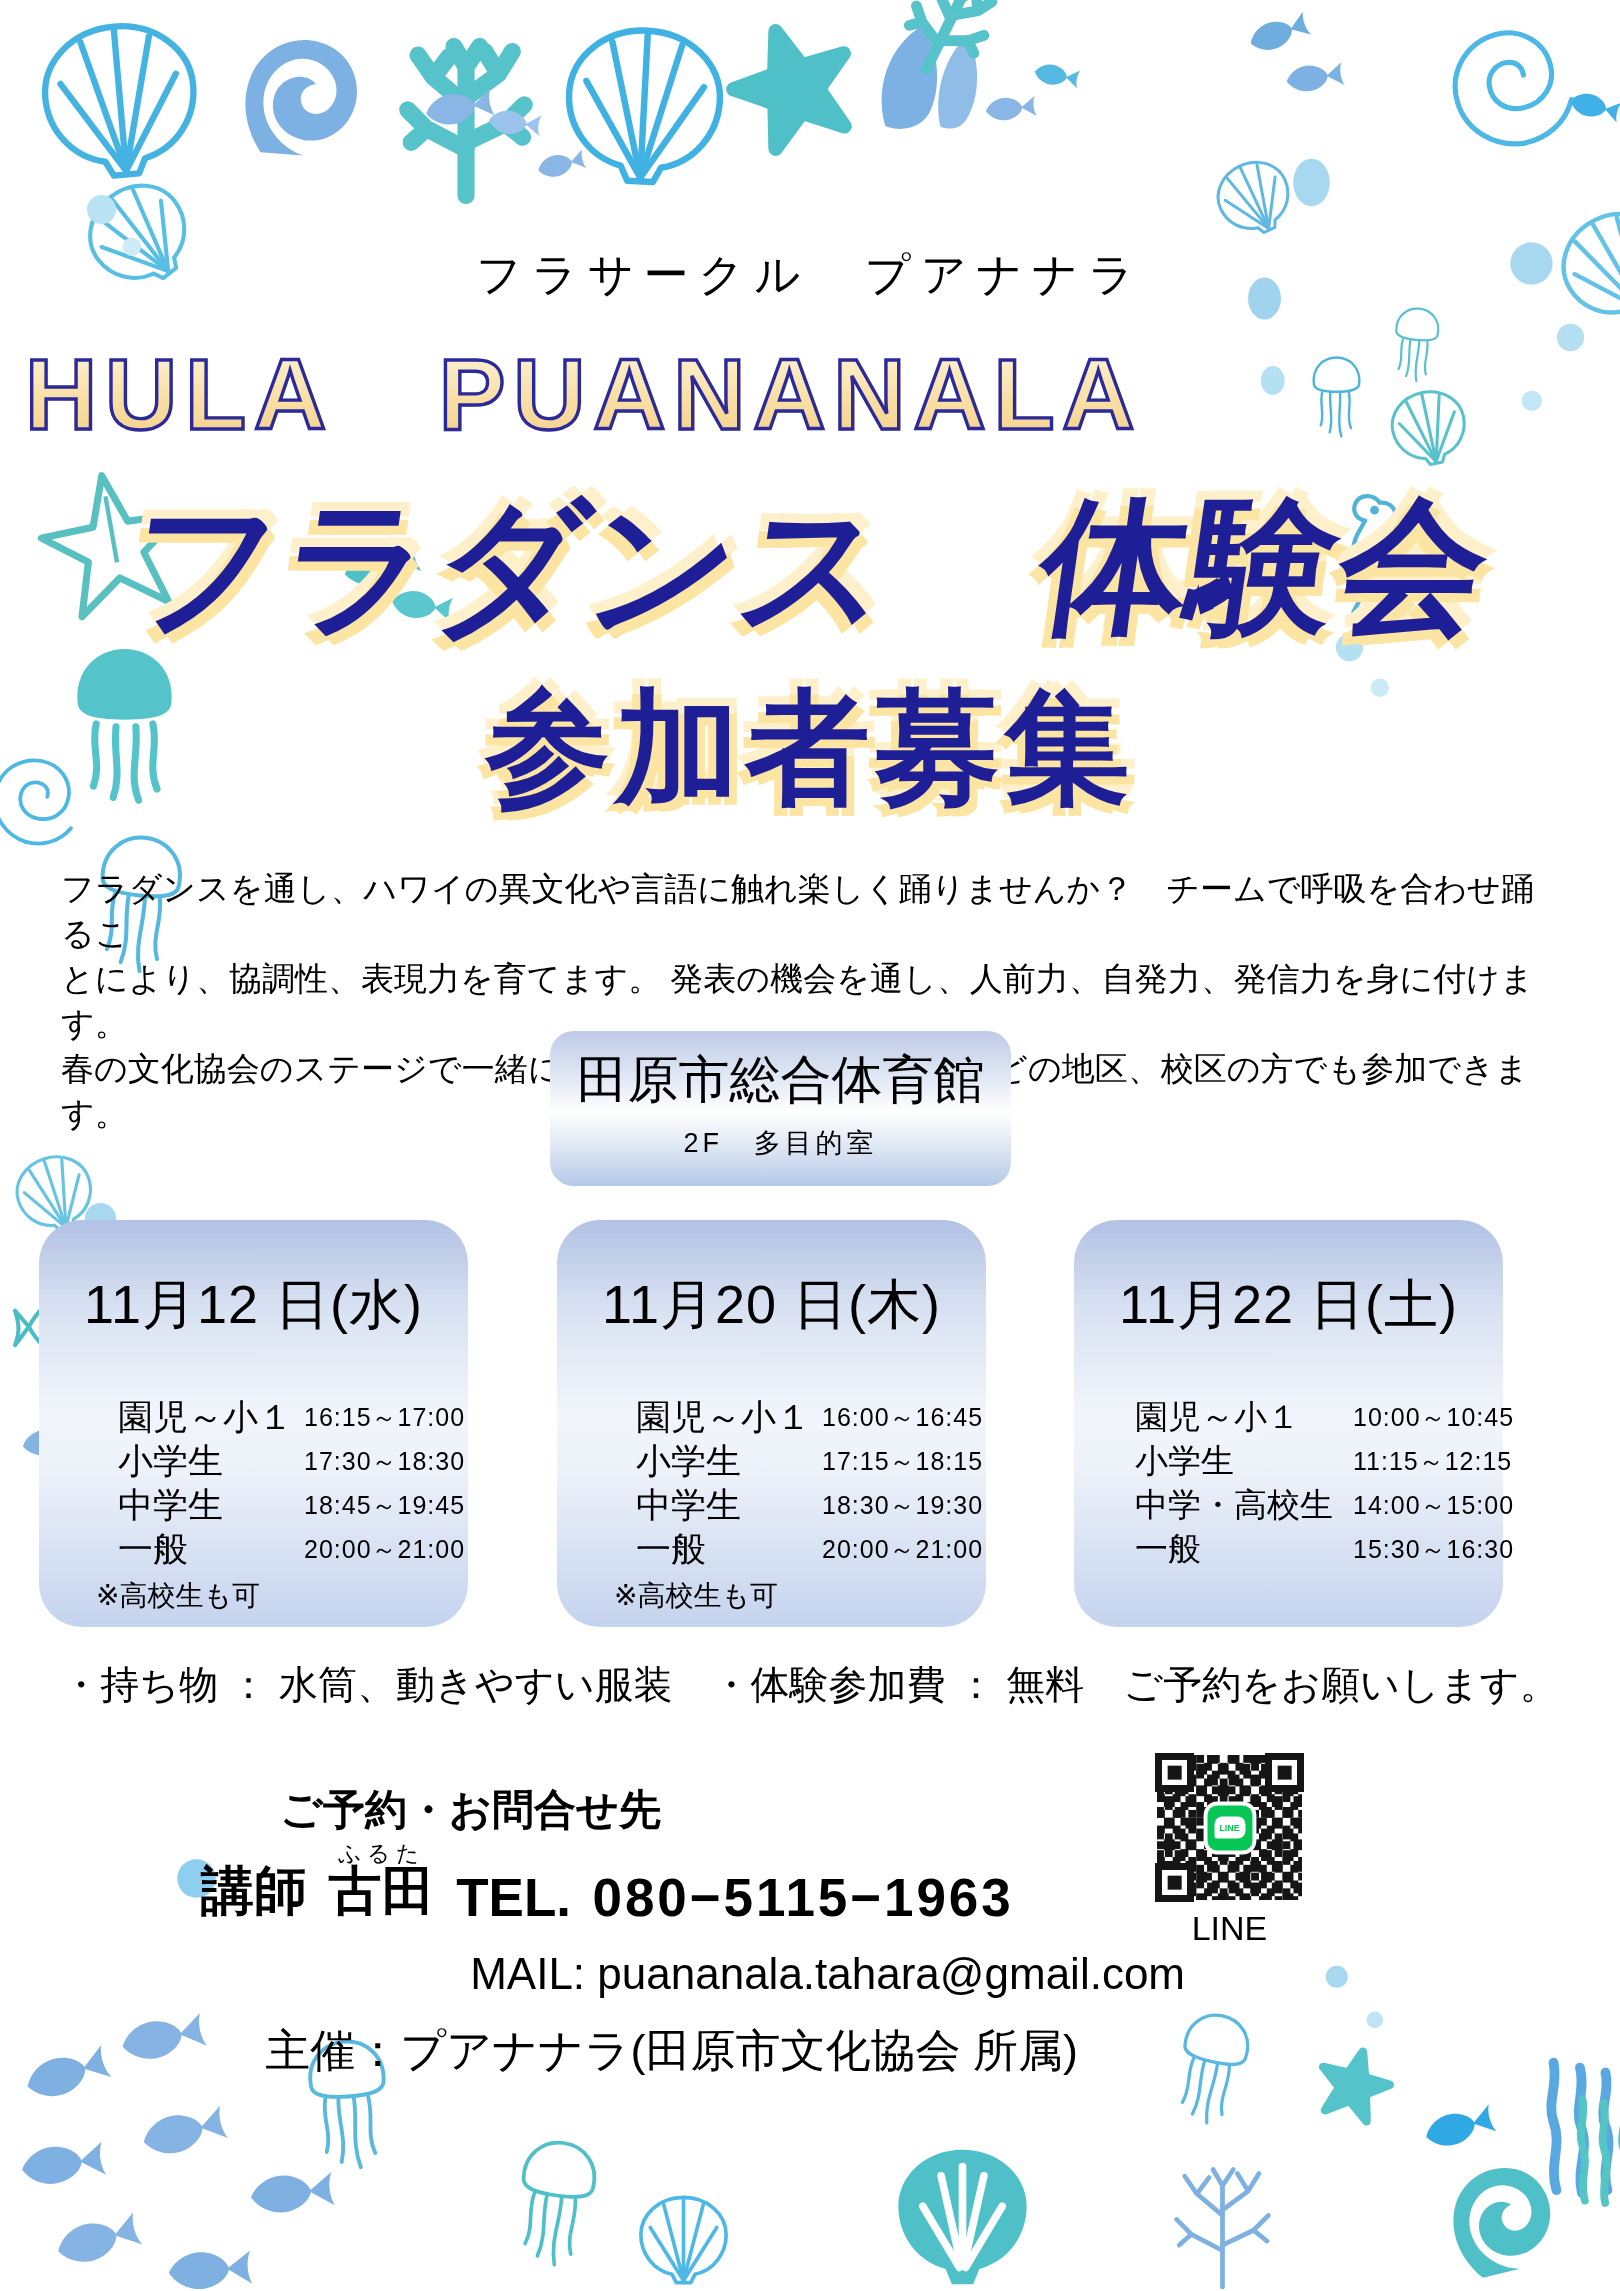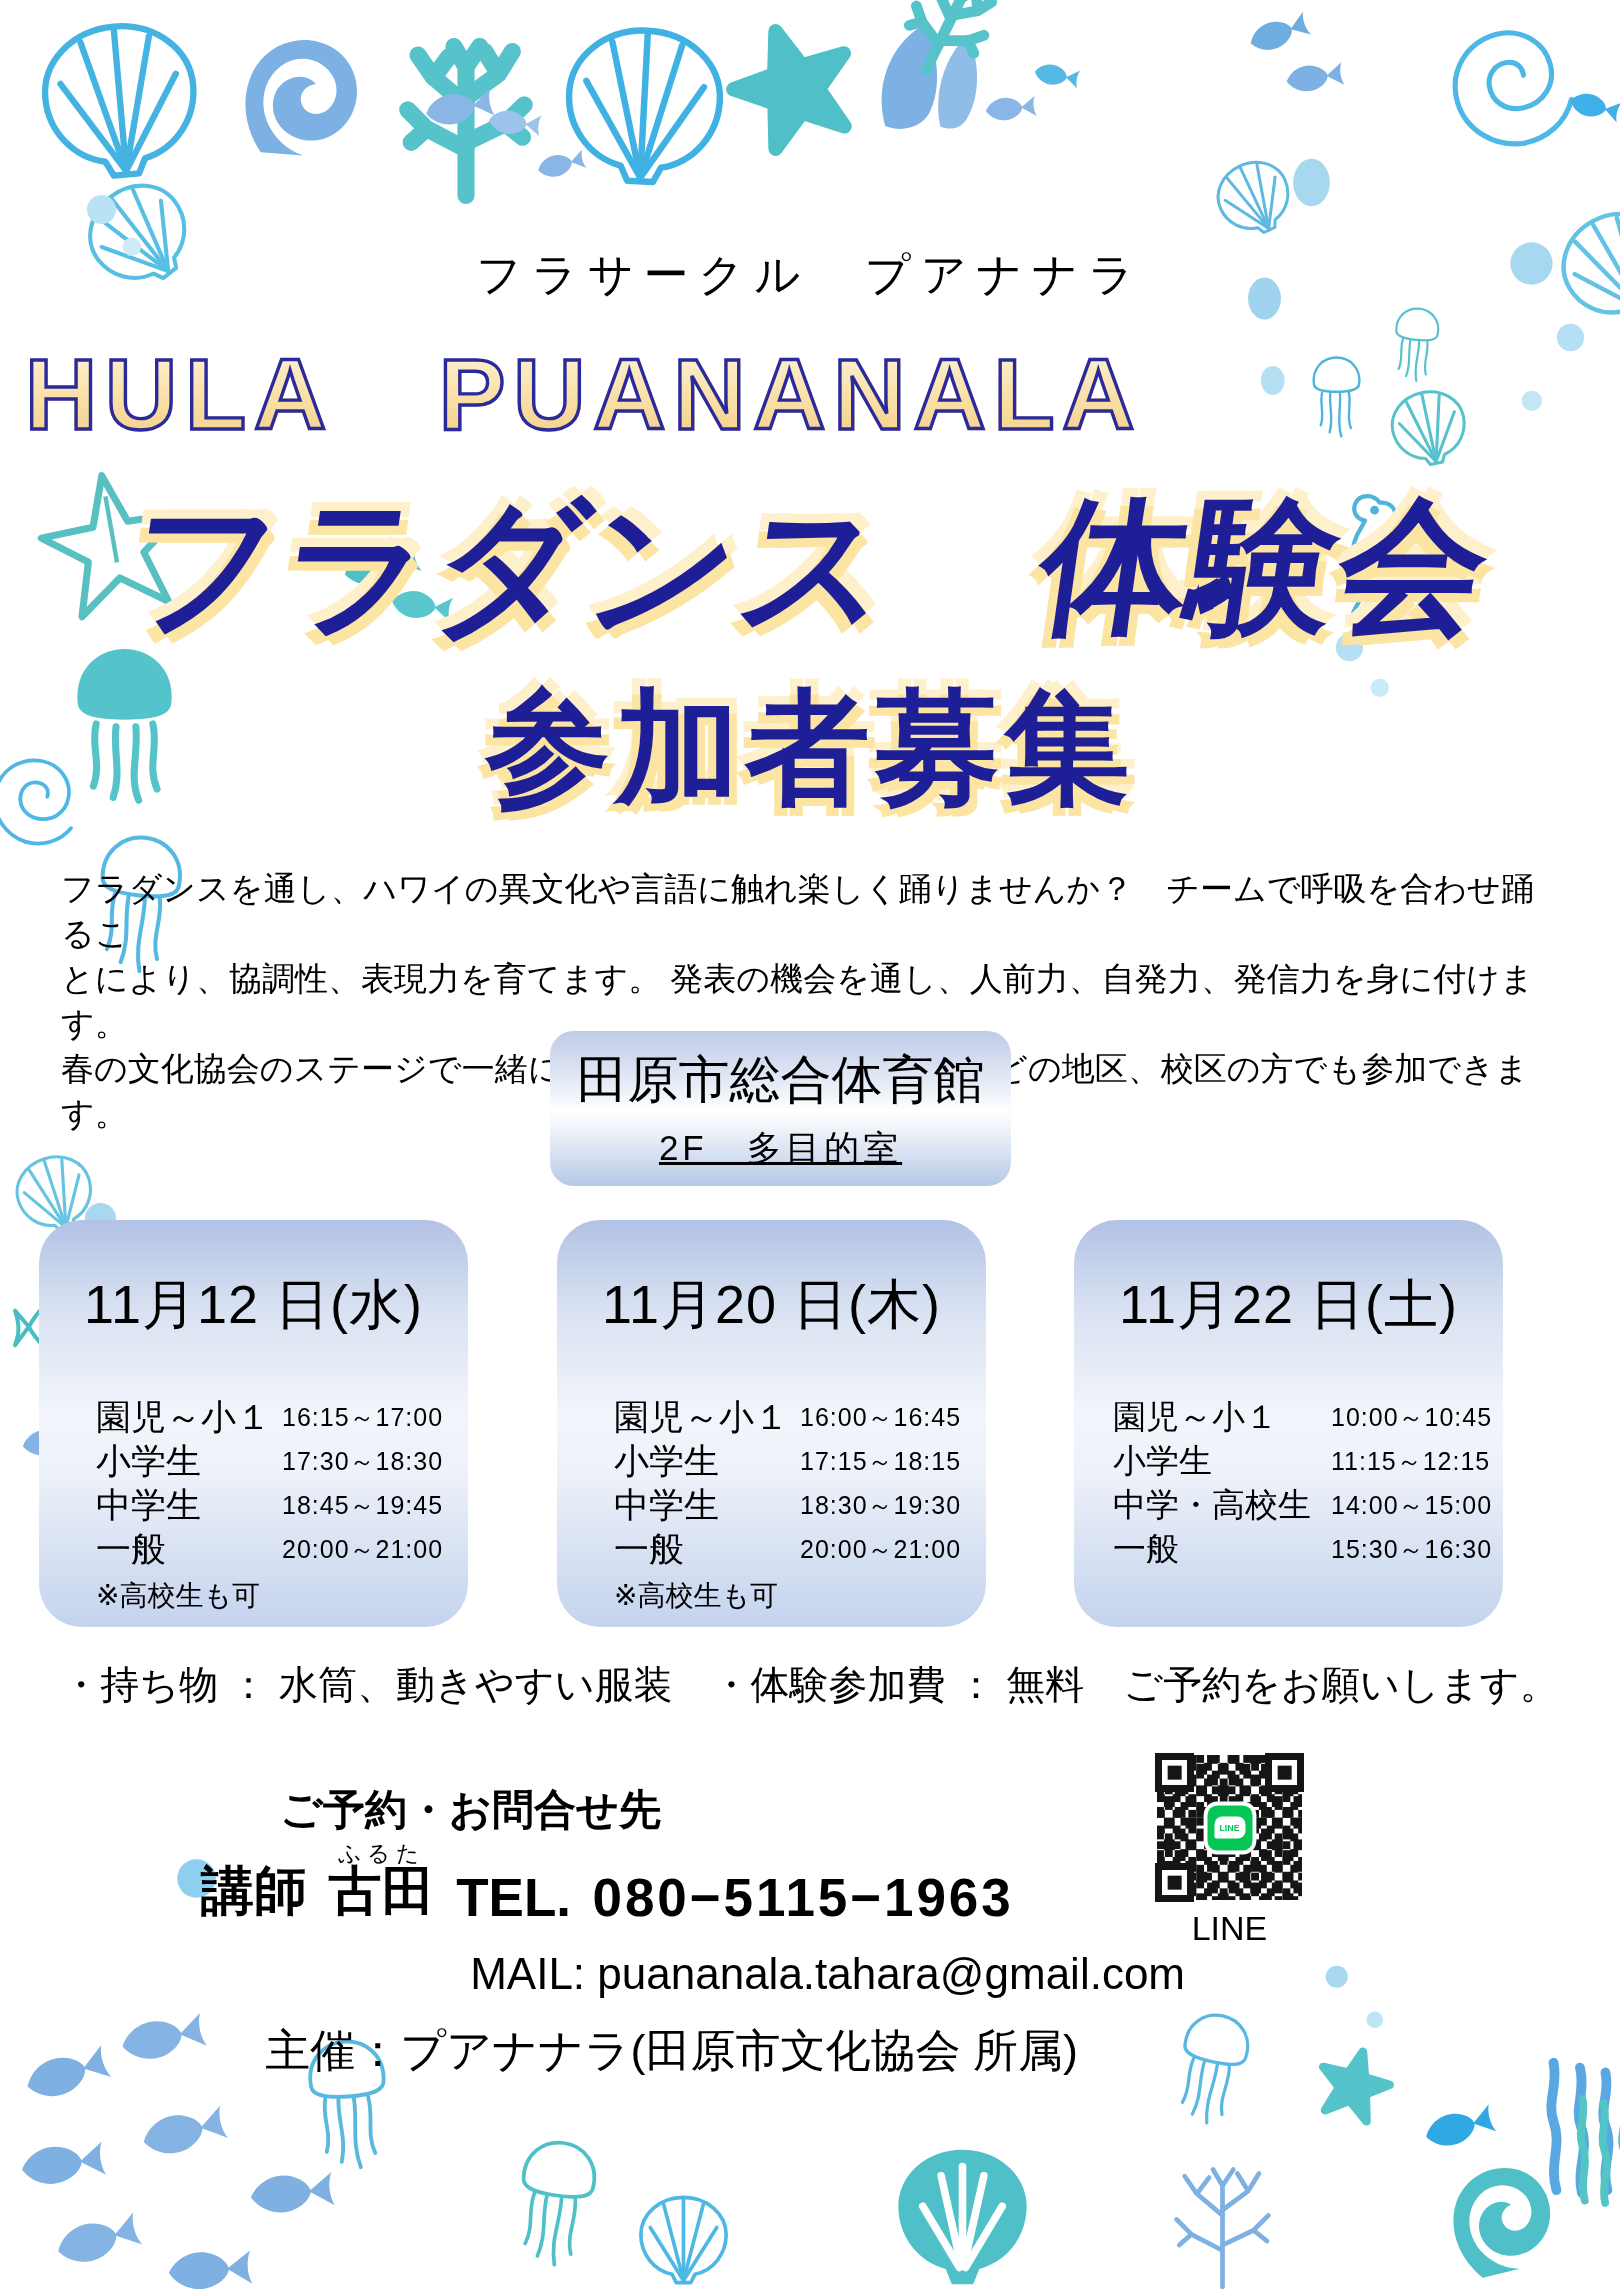--- a/index.html
+++ b/index.html
@@ -26,30 +26,30 @@
   .recruit-title{position:absolute;top:676px;left:0;width:100%;text-align:center;
     font-size:125px;font-weight:bold;letter-spacing:4.9px;line-height:1.15;color:#1e1e96;
     text-shadow:7.8px 7.8px 0 #fce4a2,-7.8px 7.8px 0 #fce4a2,7.8px -7.8px 0 #fdf0ca,-7.8px -7.8px 0 #fdf0ca;
     z-index:1;}
   .intro{position:absolute;top:866px;left:61px;width:1504px;font-size:33px;line-height:45px;z-index:1;}
   
   .venue{position:absolute;top:1031px;left:550px;width:461px;height:155px;border-radius:23.5px;
     background:linear-gradient(180deg,#bfcbe7 0%,#e7edf7 35%,#ffffff 52%,#e3eaf5 72%,#b4c9e8 100%);
     text-align:center;z-index:1;}
   .venue-name{margin-top:15px;font-size:51px;}
-  .venue-room{margin-top:9.8px;font-size:35px;letter-spacing:3.9px;text-decoration:underline;}
+  .venue-room{margin-top:9.8px;font-size:27px;letter-spacing:3.9px;}
   
   .card{position:absolute;top:1220px;width:429px;height:407px;border-radius:43px;
     background:linear-gradient(180deg,#b2c2e5 0%,#d9e2f2 22%,#f2f5fb 48%,#edf1f9 62%,#c4d3ee 100%);
     z-index:1;}
   .card-1{left:39px}.card-2{left:557px}.card-3{left:1074px}
   .card-date{margin-top:49px;text-align:center;font-size:54px;letter-spacing:1px;}
   .card-rows{margin:53px 0 0 57px;}
   .card-3 .card-rows{margin-left:39px;}
-  .row{display:grid;grid-template-columns:186px 1fr;line-height:44px;}
+  .row{display:grid;grid-template-columns:186px 1fr;line-height:44px;margin-left:22px;}
   .card-3 .row{grid-template-columns:218px 1fr;}
   .row .label{font-size:35px;white-space:nowrap;}
   .card-3 .row .label{font-size:33px;}
   .row .time{font-size:25px;letter-spacing:1px;white-space:nowrap;}
   .card-note{margin:5.9px 0 0 57px;font-size:28px;}
   
   .items-line{position:absolute;top:1658px;left:0;width:100%;text-align:center;font-size:39px;z-index:1;}
   .contact-heading{position:absolute;top:1782px;left:0;width:941px;text-align:center;
     font-size:42px;font-weight:bold;z-index:1;}
   .teacher-line{position:absolute;top:1843px;left:201px;display:flex;align-items:flex-end;

